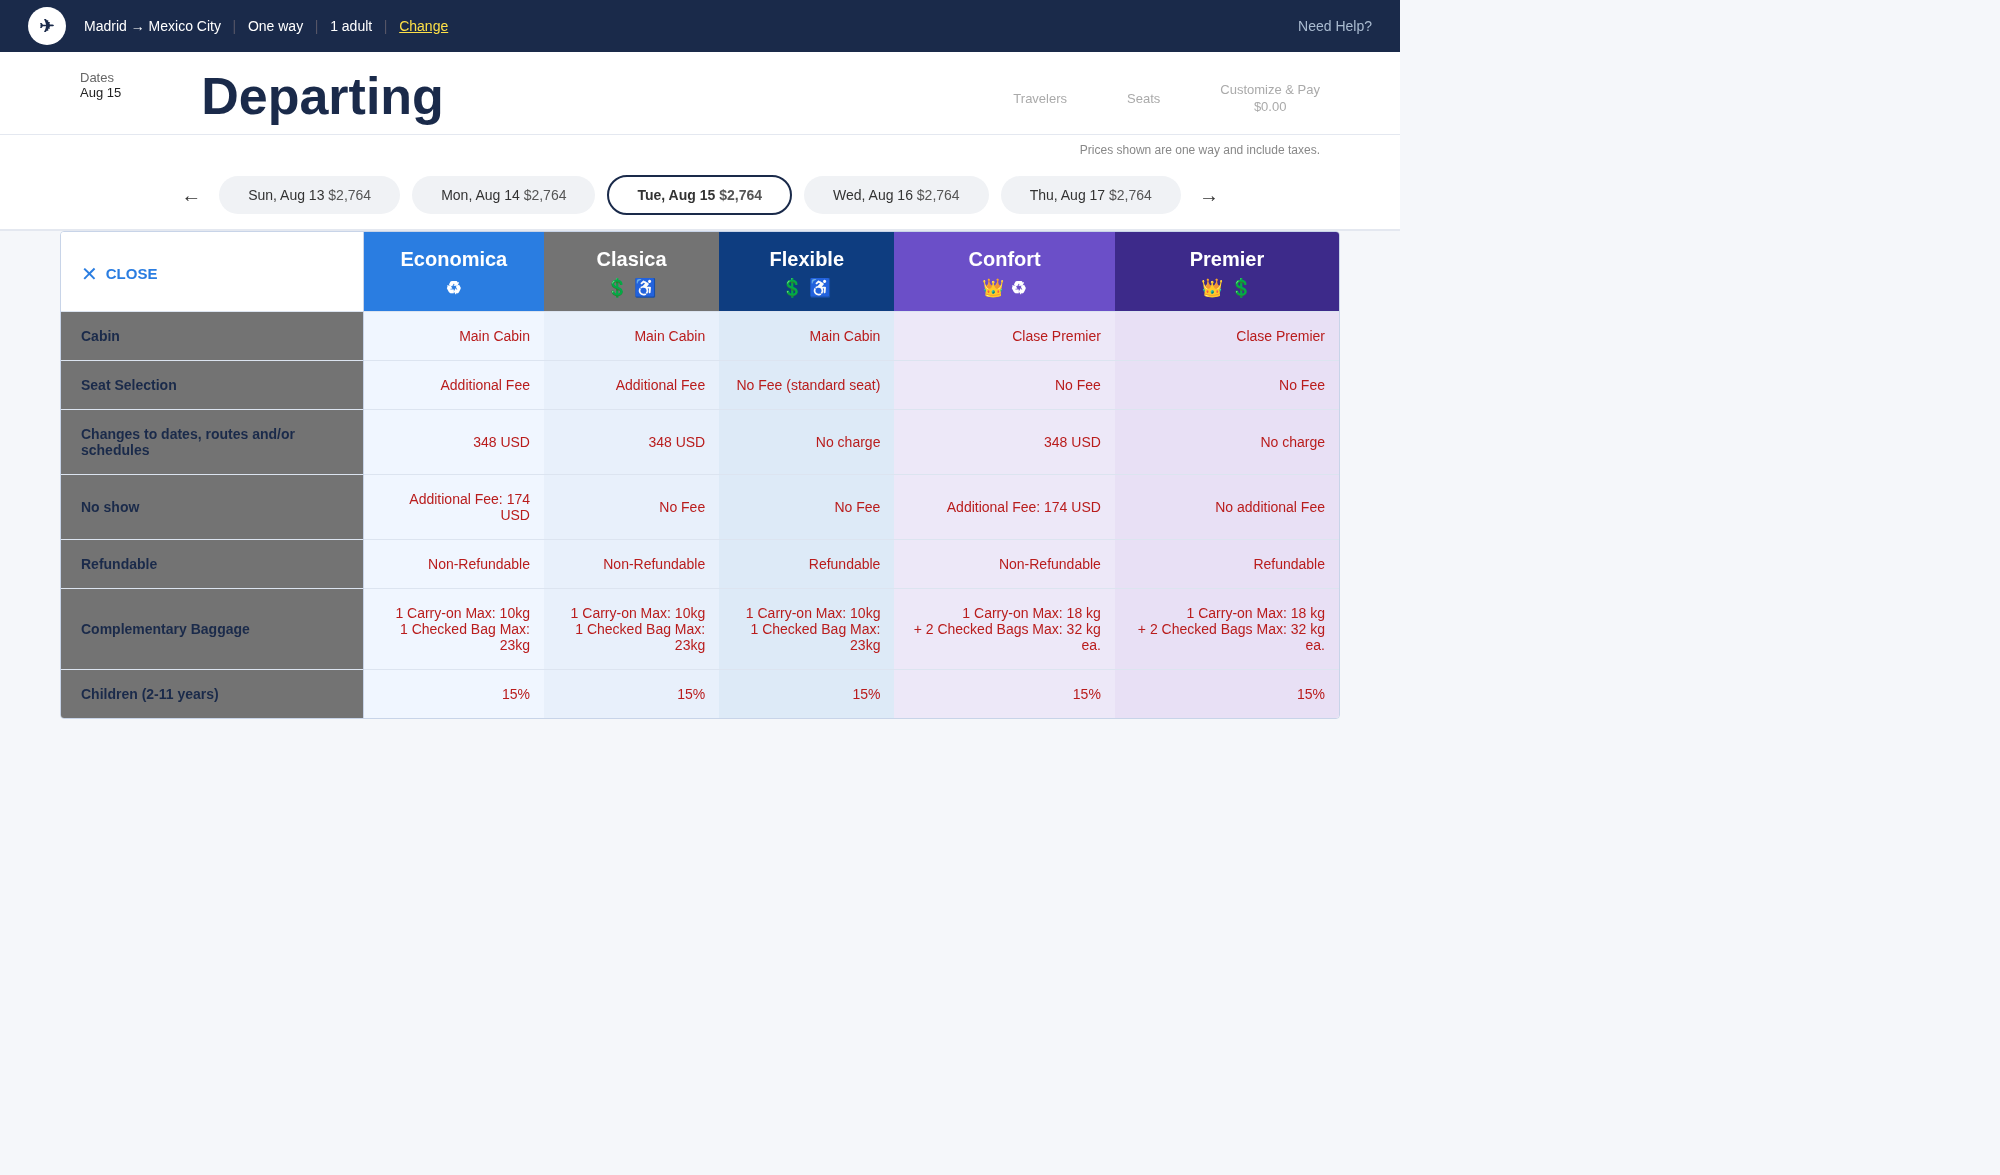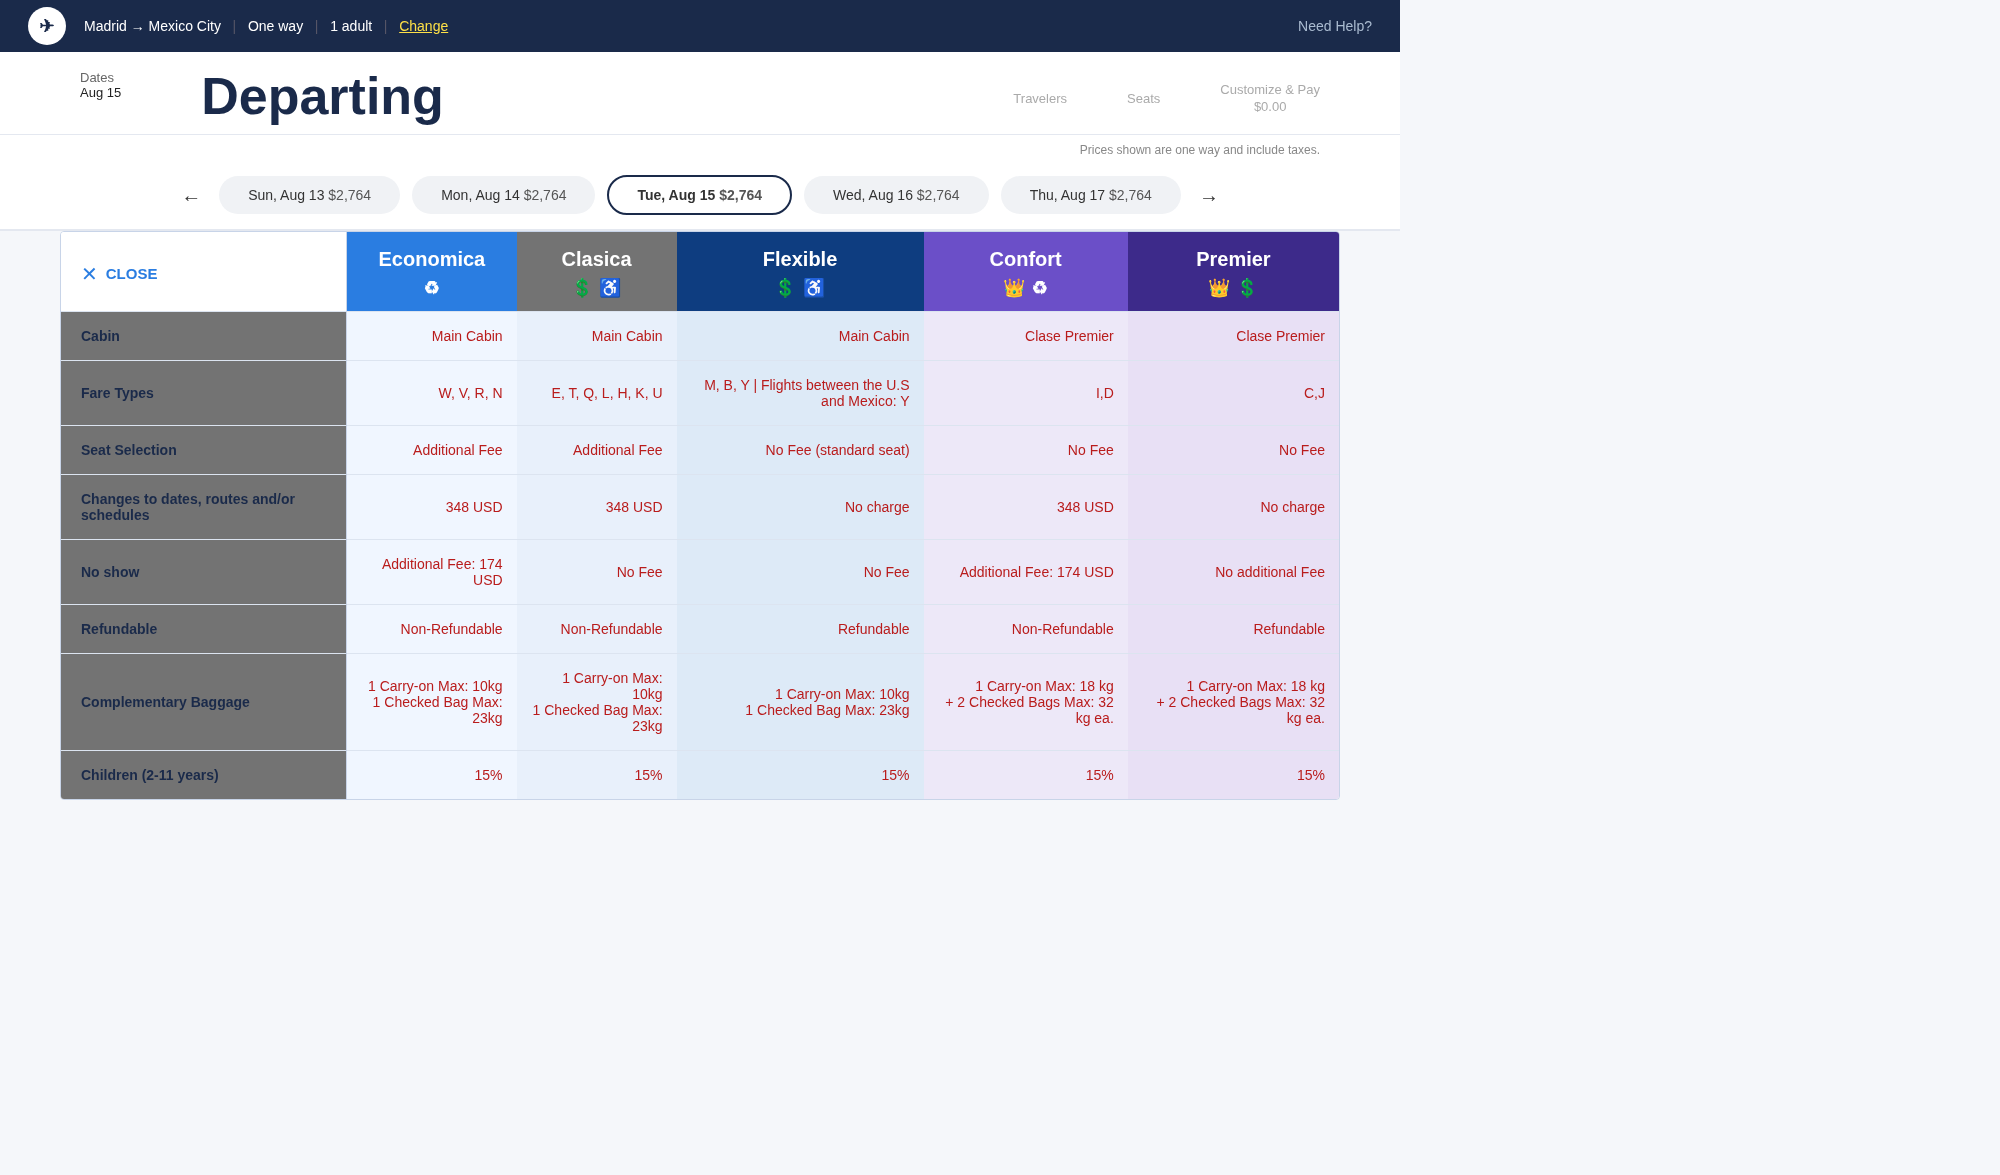--- a/index.html
+++ b/index.html
@@ -274,28 +274,20 @@
     <tbody id="fare-tbody">
     <tr>
           <td class="row-label">Cabin</td>
           <td class="td-economica" style="white-space: pre-line;">Main Cabin</td>
           <td class="td-clasica" style="white-space: pre-line;">Main Cabin</td>
           <td class="td-flexible" style="white-space: pre-line;">Main Cabin</td>
           <td class="td-confort" style="white-space: pre-line;">Clase Premier</td>
           <td class="td-premier" style="white-space: pre-line;">Clase Premier</td>
         </tr>
         <tr>
-          <td class="row-label">Fare Types</td>
-          <td class="td-economica" style="white-space: pre-line;">W, V, R, N</td>
-          <td class="td-clasica" style="white-space: pre-line;">E, T, Q, L, H, K, U</td>
-          <td class="td-flexible" style="white-space: pre-line;">M, B, Y | Flights between the U.S and Mexico: Y</td>
-          <td class="td-confort" style="white-space: pre-line;">I,D</td>
-          <td class="td-premier" style="white-space: pre-line;">C,J</td>
-        </tr>
-        <tr>
           <td class="row-label">Seat Selection</td>
           <td class="td-economica" style="white-space: pre-line;">Additional Fee</td>
           <td class="td-clasica" style="white-space: pre-line;">Additional Fee</td>
           <td class="td-flexible" style="white-space: pre-line;">No Fee (standard seat)</td>
           <td class="td-confort" style="white-space: pre-line;">No Fee</td>
           <td class="td-premier" style="white-space: pre-line;">No Fee</td>
         </tr>
         <tr>
           <td class="row-label">Changes to dates, routes and/or schedules</td>
           <td class="td-economica" style="white-space: pre-line;">348 USD</td>

